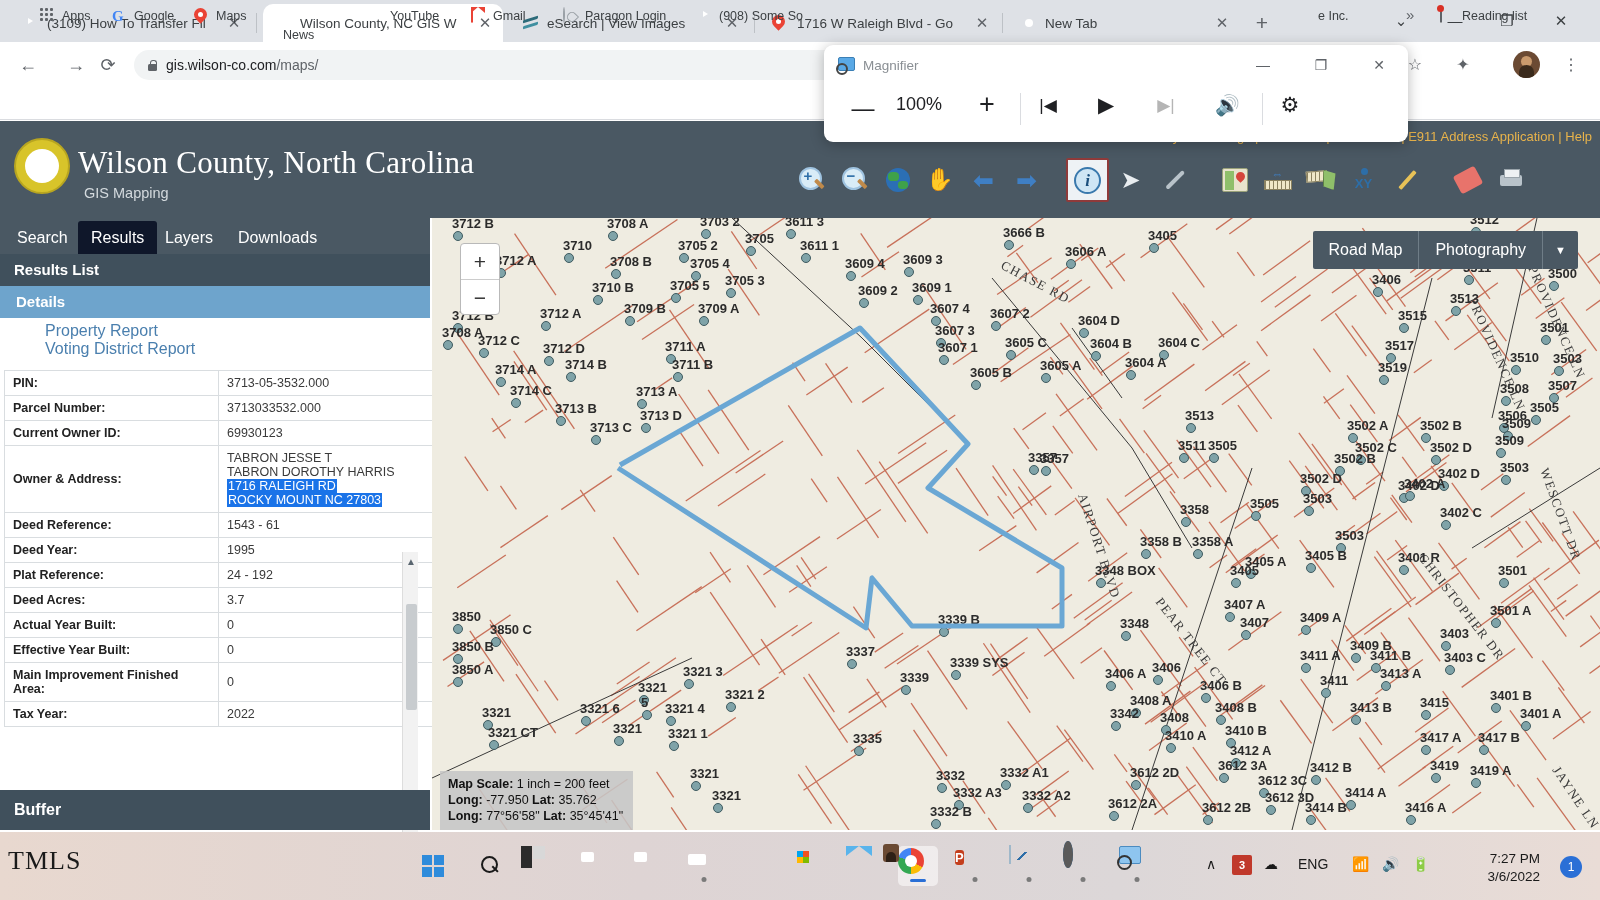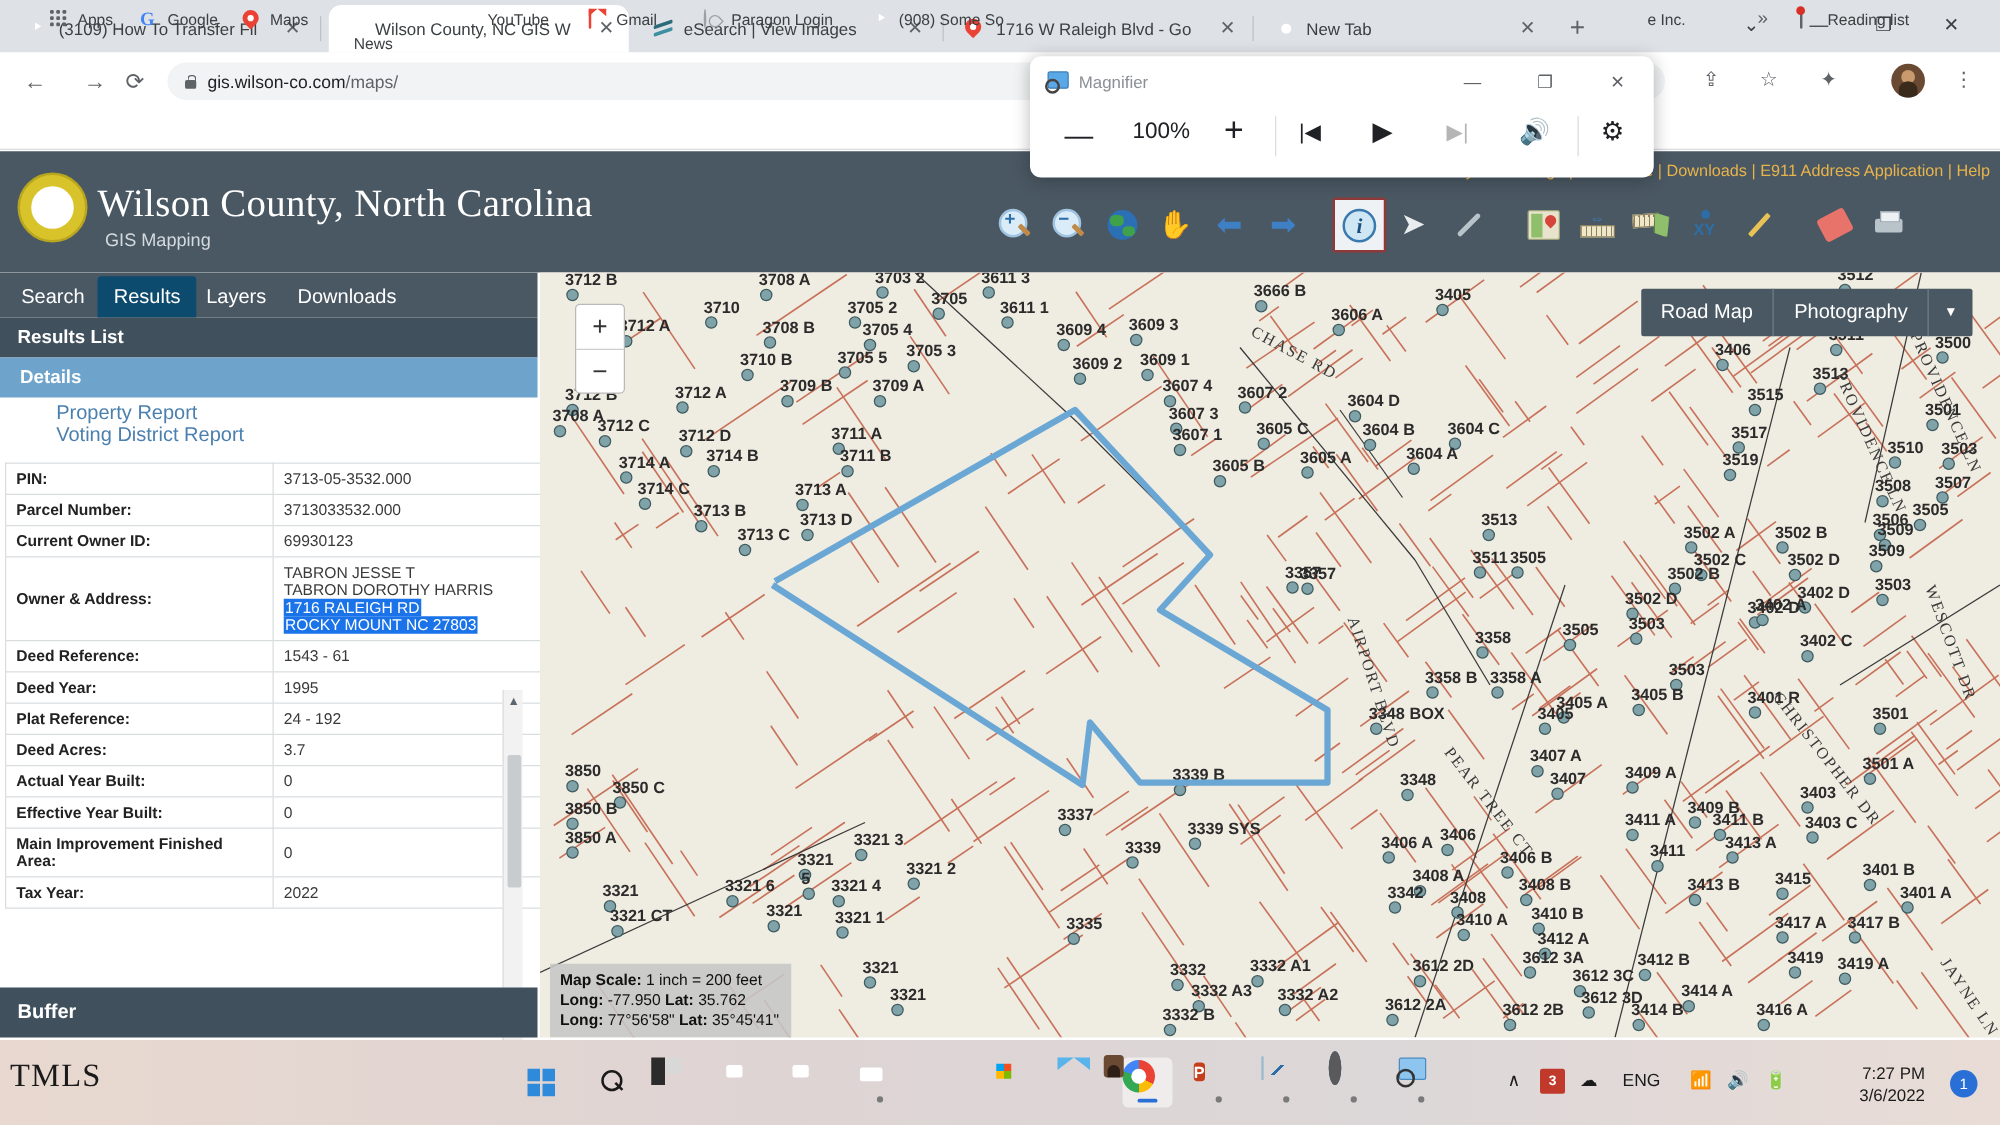--- a/index.html
+++ b/index.html
@@ -102,21 +102,21 @@
   
   .avatar { position: absolute; left: 1513px; top: 51px; width: 27px; height: 27px; border-radius: 50%;
             background: #6b4a33; overflow: hidden; }
   .avatar:after { content:""; position:absolute; left:6px; top:14px; width:15px; height:14px;
             border-radius:50% 50% 0 0; background:#3a2a1c; }
   .avatar:before { content:""; position:absolute; left:8px; top:5px; width:11px; height:11px;
             border-radius:50%; background:#c99a6d; }
 
   
   .magwin {
-    position: absolute; left: 824px; top: 45px; width: 499px; height: 97px;
+    position: absolute; left: 824px; top: 45px; width: 584px; height: 97px;
     background: #ffffff; border-radius: 9px;
     box-shadow: 0 2px 14px rgba(0,0,0,.28);
     overflow: hidden;
   }
   .magtitle { position: relative; height: 40px; display: flex; align-items: center; padding-left: 12px; gap: 9px; }
   .magicon { width: 18px; height: 18px; position: relative; }
   .magicon:before { content:""; position:absolute; left:2px; top:1px; width:15px; height:12px;
                     background:#5aa9e6; border:1px solid #3b7fb5; border-radius:2px; }
   .magicon:after { content:""; position:absolute; left:0px; top:7px; width:8px; height:8px;
                    border:2px solid #444; border-radius:50%; }
@@ -190,21 +190,21 @@
   .ic-eraser{width:24px;height:20px;background:#e8736b;border-radius:3px;transform:rotate(-28deg);}
   .ic-print{width:24px;height:22px;position:relative;}
   .ic-print:before{content:"";position:absolute;left:1px;top:6px;width:22px;height:11px;background:#b9c3ca;border-radius:2px;}
   .ic-print:after{content:"";position:absolute;left:5px;top:0px;width:14px;height:7px;background:#eef1f3;border:1px solid #9aa4ab;}
 
   
   .leftpanel { position: absolute; left: 0; top: 218px; width: 430px; height: 612px; background: #ffffff; }
   .tabsrow { position: absolute; left: 0; top: 0; height: 36px; width: 430px; background: #4a5863; }
   .gtab { position: absolute; top: 3px; height: 33px; padding: 0 13px; line-height: 33px;
           font-size: 16px; color: #ffffff; border-radius: 3px 3px 0 0; }
-  .gtab.active { background: #0c4a6e; color: #ffffff; }
+  .gtab.active { background: #0f172a; color: #ffffff; }
   .panel-head { position: absolute; left: 0; top: 36px; width: 430px; height: 32px; background: #40505c;
                 color: #fff; font-size: 15px; font-weight: bold; line-height: 32px; padding-left: 14px; }
   .panel-sub { position: absolute; left: 0; top: 68px; width: 430px; height: 32px; background: #6ea4cc;
                color: #fff; font-size: 15px; font-weight: bold; line-height: 32px; padding-left: 16px; }
   .reports { position: absolute; left: 6px; top: 104px; font-size: 16px; line-height: 17.5px; margin-left: 39px; }
   .reports a { color: #4a7fae; display: block; text-decoration: none; }
 
   .proptable { position: absolute; left: 4px; top: 152px; width: 452px; border-collapse: collapse;
                font-size: 12.5px; }
   .proptable td { border: 1px solid #d9dde0; padding: 5px 8px; vertical-align: middle; }
@@ -1302,21 +1302,21 @@
   <div class="magwin">
     <div class="magtitle">
       <span class="magicon"></span>
       <span class="magtitle-text">Magnifier</span>
       <span class="magwinctl" style="right:116px;">—</span>
       <span class="magwinctl" style="right:58px;">❐</span>
       <span class="magwinctl" style="right:0px;">✕</span>
     </div>
     <div class="magbody">
       <span class="magbtn" style="left:24px;top:10px;width:30px;font-size:23px;">—</span>
-      <span class="magbtn" style="left:70px;top:9px;width:70px;font-size:18px;">100%</span>
+      <span class="magbtn" style="left:60px;top:9px;width:70px;font-size:18px;">100%</span>
       <span class="magbtn" style="left:148px;top:4px;width:30px;font-size:27px;">+</span>
       <span class="magsep" style="left:196px;"></span>
       <span class="magbtn" style="left:206px;top:10px;width:36px;font-size:17px;">|◀</span>
       <span class="magbtn" style="left:264px;top:8px;width:36px;font-size:21px;">▶</span>
       <span class="magbtn" style="left:324px;top:10px;width:36px;font-size:17px;color:#b5b5b5;">▶|</span>
       <span class="magbtn" style="left:386px;top:8px;width:36px;font-size:20px;">🔊</span>
       <span class="magsep" style="left:438px;"></span>
       <span class="magbtn" style="left:448px;top:8px;width:36px;font-size:21px;">⚙</span>
     </div>
   </div>

